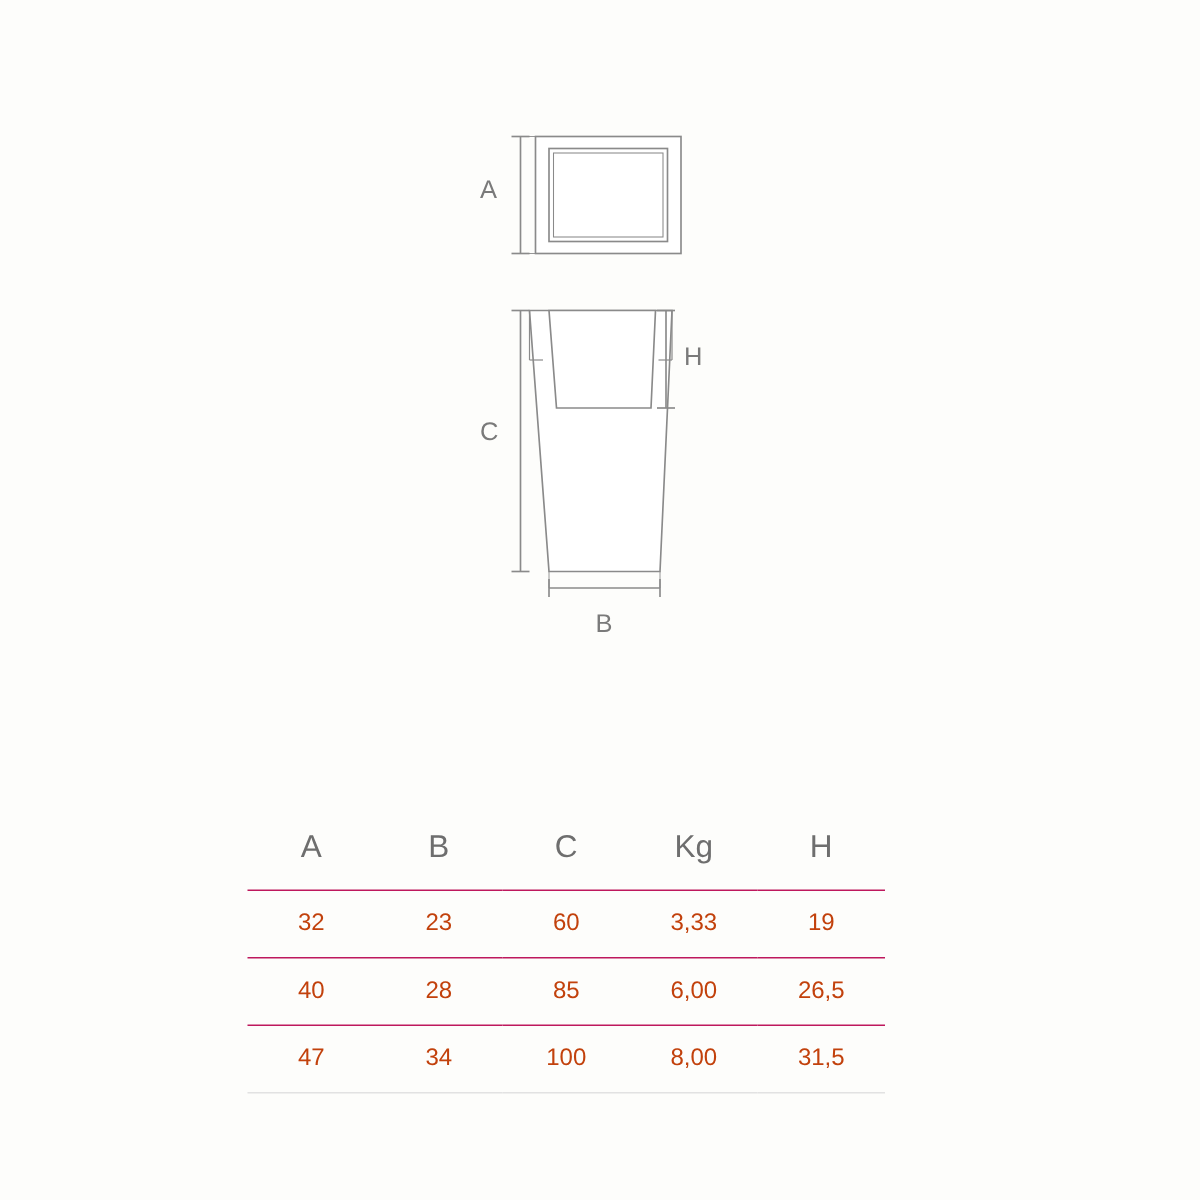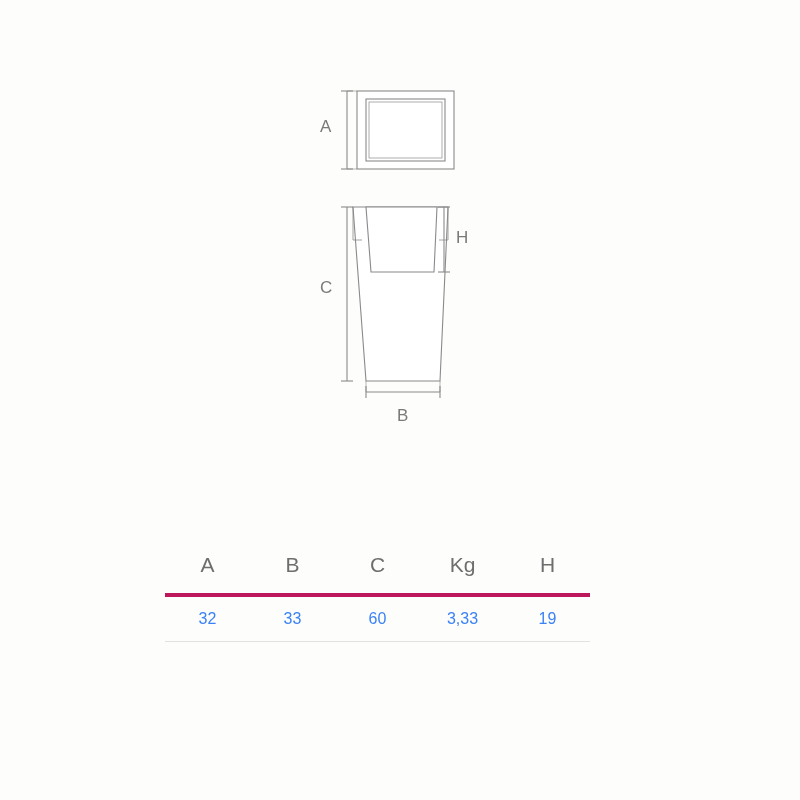--- a/index.html
+++ b/index.html
@@ -48,24 +48,24 @@
   table.spec th {
     font-size: 21px;
     font-weight: normal;
     color: #6e6e6e;
     padding: 8px 0 16px 0;
     text-align: center;
     font-family: "Liberation Sans", sans-serif;
   }
   table.spec td {
     font-size: 16px;
-    color: #3b82f6;
+    color: #c2410c;
     padding: 13px 0 13px 0;
     text-align: center;
-    border-top: 4px solid #be185d;
+    border-top: 1px solid #be185d;
     font-family: "Liberation Sans", sans-serif;
   }
   table.spec tbody tr:last-child td {
     border-bottom: 1px solid #e2e2e2;
   }
 </style>
 </head>
 <body>
 
 <div class="diagram">
@@ -122,20 +122,34 @@
         <th>A</th>
         <th>B</th>
         <th>C</th>
         <th>Kg</th>
         <th>H</th>
       </tr>
     </thead>
     <tbody>
       <tr>
         <td>32</td>
-        <td>33</td>
+        <td>23</td>
         <td>60</td>
         <td>3,33</td>
         <td>19</td>
+      </tr>
+      <tr>
+        <td>40</td>
+        <td>28</td>
+        <td>85</td>
+        <td>6,00</td>
+        <td>26,5</td>
+      </tr>
+      <tr>
+        <td>47</td>
+        <td>34</td>
+        <td>100</td>
+        <td>8,00</td>
+        <td>31,5</td>
       </tr>
     </tbody>
   </table>
 </div>
 
 </body></html>

